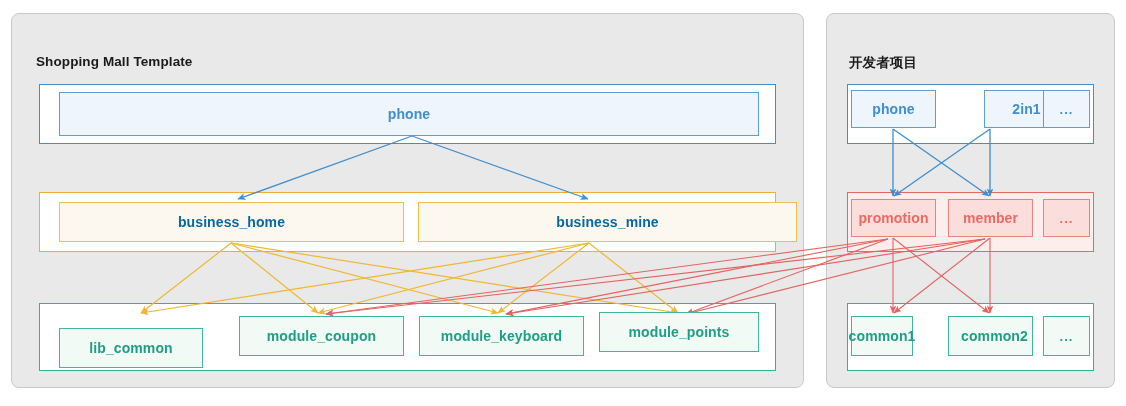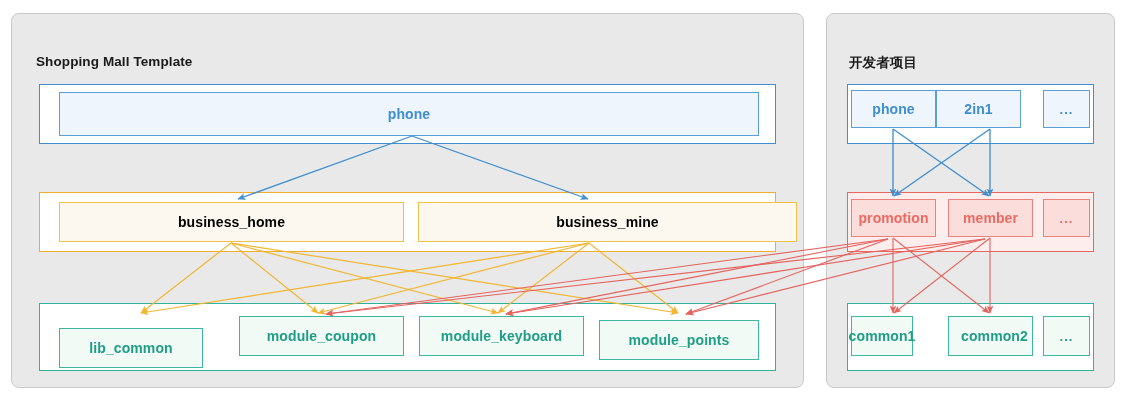--- a/index.html
+++ b/index.html
@@ -50,21 +50,21 @@
     box-sizing:border-box;
     display:flex;
     align-items:center;
     justify-content:center;
     font-size:14px;
     font-weight:bold;
     white-space:nowrap;
     letter-spacing:.1px;
   }
   .node.blue {border:1px solid #5a9fd8;background:#eef5fd;color:#3e8ed0;}
-  .node.amber{border:1px solid #f0c04a;background:#fdf8ef;color:#000000;}
+  .node.amber{border:1px solid #f0c04a;background:#fdf8ef;color:#0369a1;}
   .node.green{border:1px solid #3fb79f;background:#f2faf5;color:#1f9e86;}
   .node.red  {border:1px solid #e8827b;background:#fbdedc;color:#eb6a62;}
   .node.dots{font-size:13px;letter-spacing:1px;}
 
   svg.edges{position:absolute;left:0;top:0;width:1126px;height:406px;overflow:visible;pointer-events:none;}
 </style>
 </head>
 <body>
 
 <div id="stage">
@@ -143,24 +143,24 @@
   </svg>
 
   <div class="node blue" style="left:59px;top:92px;width:700px;height:44px;">phone</div>
 
   <div class="node amber" style="left:59px;top:202px;width:345px;height:40px;">business_home</div>
   <div class="node amber" style="left:418px;top:202px;width:379px;height:40px;">business_mine</div>
 
   <div class="node green" style="left:59px;top:316px;width:144px;height:40px;margin-top:12px;">lib_common</div>
   <div class="node green" style="left:419px;top:316px;width:165px;height:40px;">module_keyboard</div>
   <div class="node green" style="left:239px;top:316px;width:165px;height:40px;">module_coupon</div>
-  <div class="node green" style="left:599px;top:320px;width:160px;height:40px;">module_points</div>
+  <div class="node green" style="left:599px;top:312px;width:160px;height:40px;">module_points</div>
 
   <div class="node blue" style="left:851px;top:90px;width:85px;height:38px;">phone</div>
-  <div class="node blue" style="left:936px;top:90px;width:85px;height:38px;">2in1</div>
+  <div class="node blue" style="left:984px;top:90px;width:85px;height:38px;">2in1</div>
   <div class="node blue dots" style="left:1043px;top:90px;width:47px;height:38px;">...</div>
 
   <div class="node red" style="left:851px;top:199px;width:85px;height:38px;">promotion</div>
   <div class="node red" style="left:948px;top:199px;width:85px;height:38px;">member</div>
   <div class="node red dots" style="left:1043px;top:199px;width:47px;height:38px;">...</div>
 
   <div class="node green" style="left:851px;top:316px;width:62px;height:40px;">common1</div>
   <div class="node green" style="left:948px;top:316px;width:85px;height:40px;padding-left:8px;">common2</div>
   <div class="node green dots" style="left:1043px;top:316px;width:47px;height:40px;">...</div>
 

